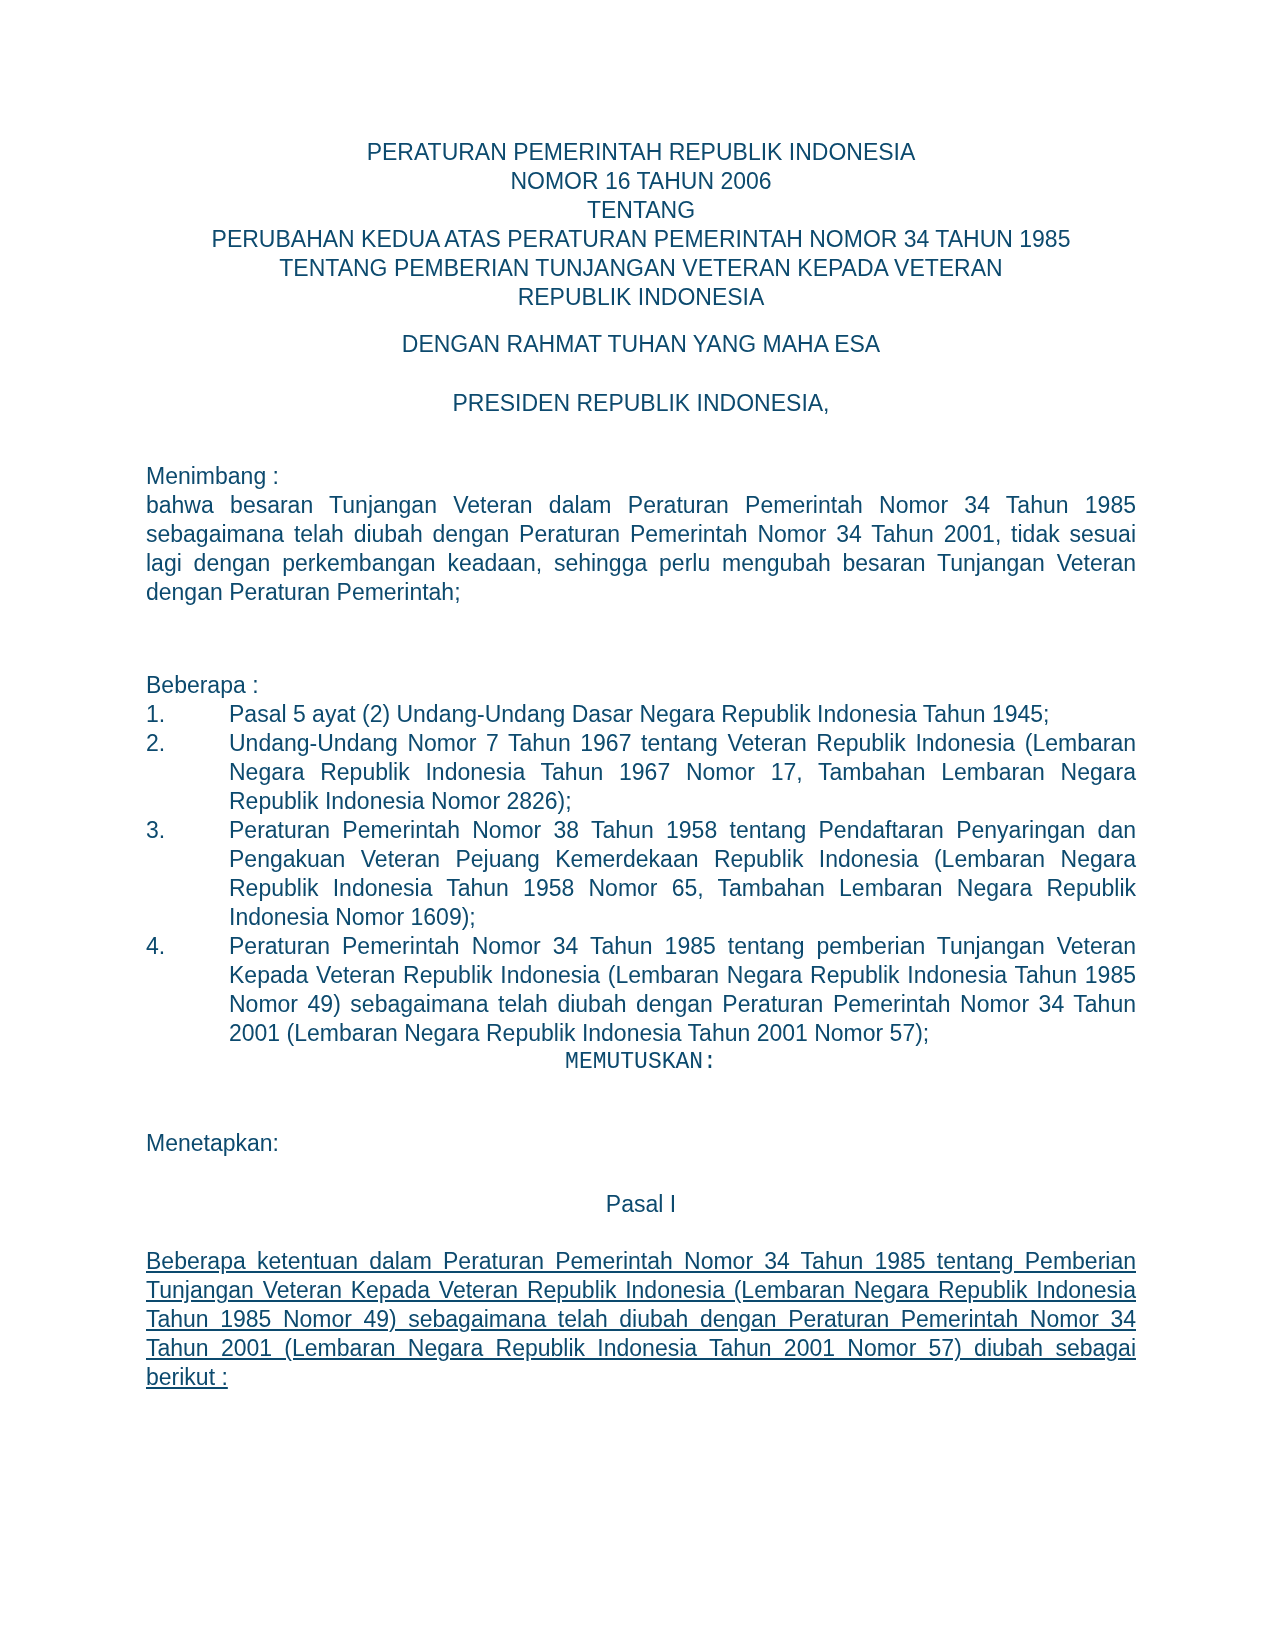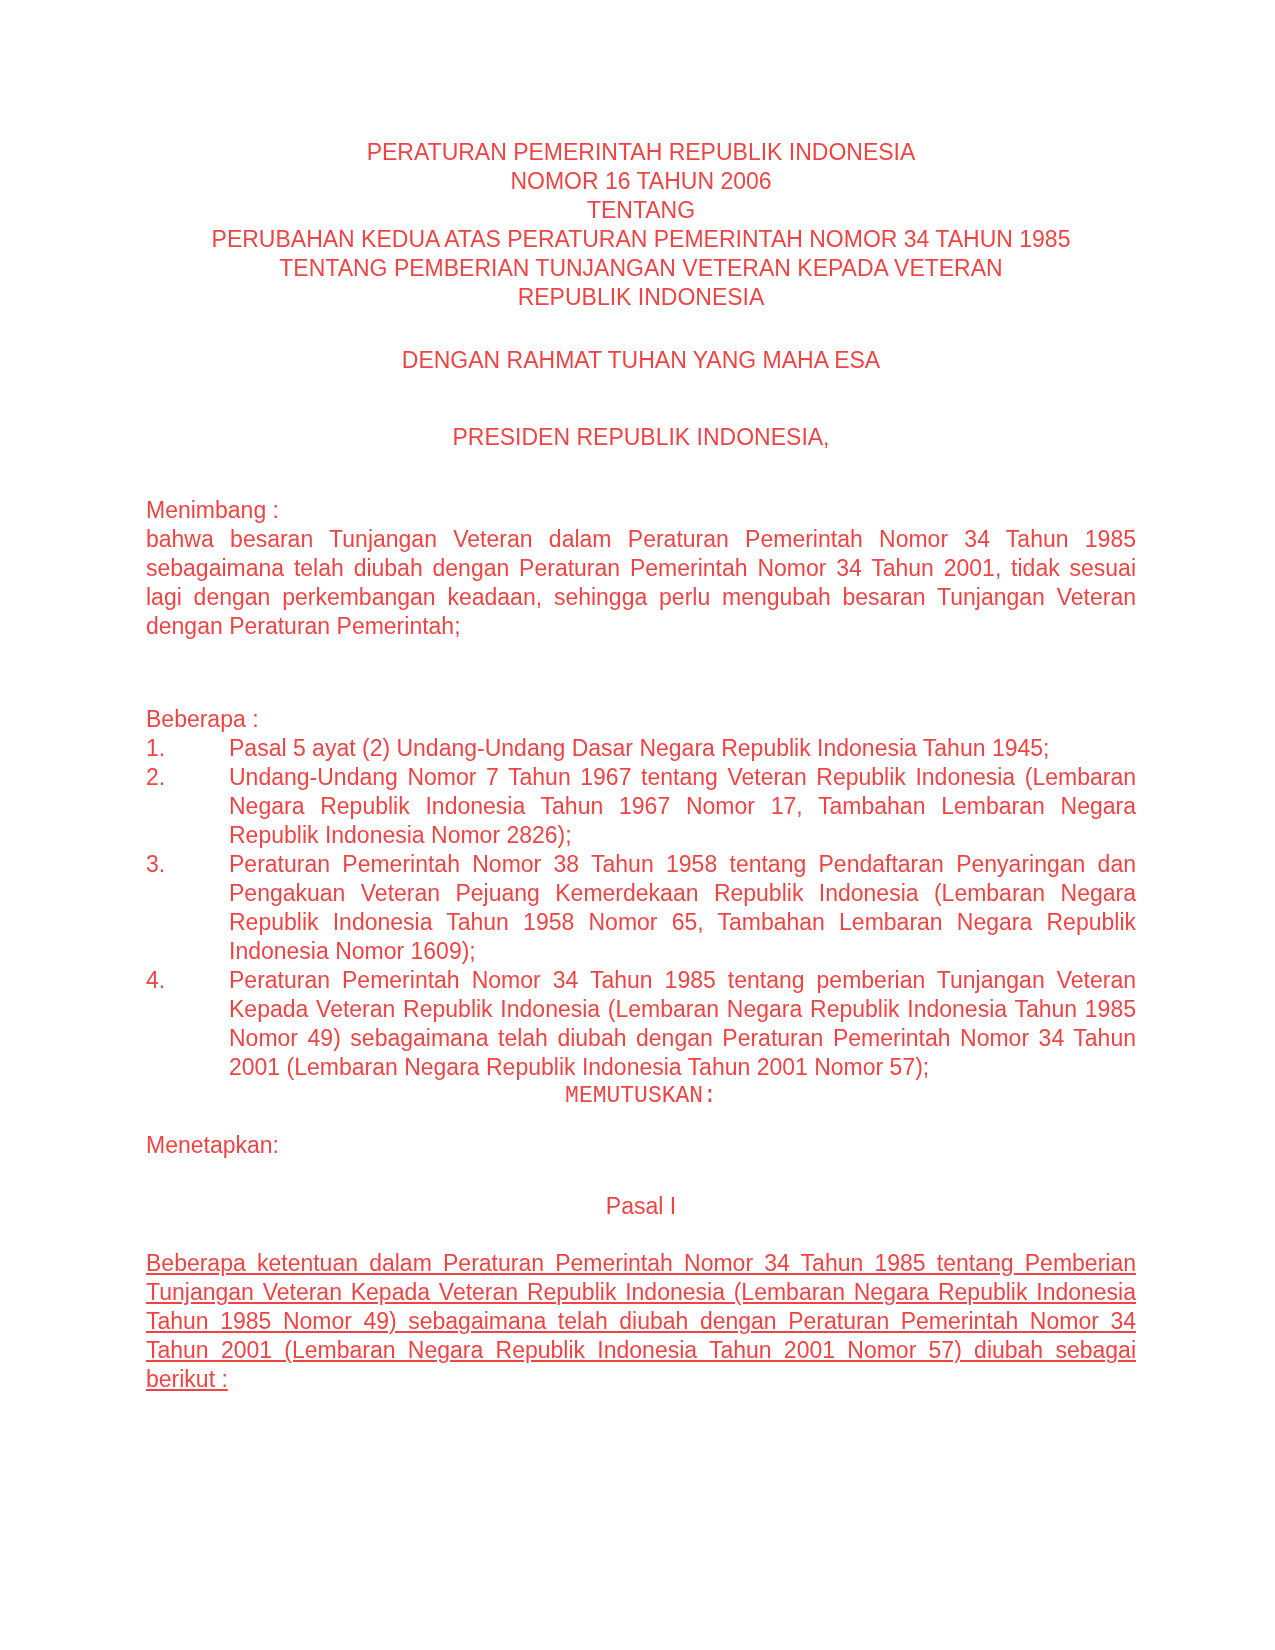--- a/index.html
+++ b/index.html
@@ -5,43 +5,43 @@
   html, body {
     margin: 0;
     padding: 0;
     background: #ffffff;
   }
   .page {
     position: relative;
     width: 1275px;
     height: 1650px;
     background: #ffffff;
-    color: #ef4444;
+    color: #0c4a6e;
     font-family: "Liberation Sans", "DejaVu Sans", sans-serif;
     overflow: hidden;
   }
   .content {
     position: absolute;
     left: 146px;
     top: 138px;
     width: 990px;
     font-size: 23px;
     line-height: 29px;
   }
   .center { text-align: center; }
   .just   { text-align: justify; }
-  .invocation      { margin-top: 34px; }
-  .authority       { margin-top: 48px; }
+  .invocation      { margin-top: 18px; }
+  .authority       { margin-top: 30px; }
   .menimbang-label { margin-top: 44px; }
   .mengingat-label { margin-top: 64px; }
   .list-row  { display: flex; }
   .list-num  { flex: 0 0 83px; width: 83px; }
   .list-text { flex: 1 1 auto; text-align: justify; }
   .memutuskan       { margin-top: 0; font-family: Liberation Mono, monospace; }
-  .menetapkan-label { margin-top: 20px; }
+  .menetapkan-label { margin-top: 52px; }
   .pasal-heading    { margin-top: 32px; }
   .pasal-body       { margin-top: 28px; text-decoration: underline; }
 </style>
 </head>
 <body>
 
 <div class="page">
   <div class="content">
 
     <div class="center">

